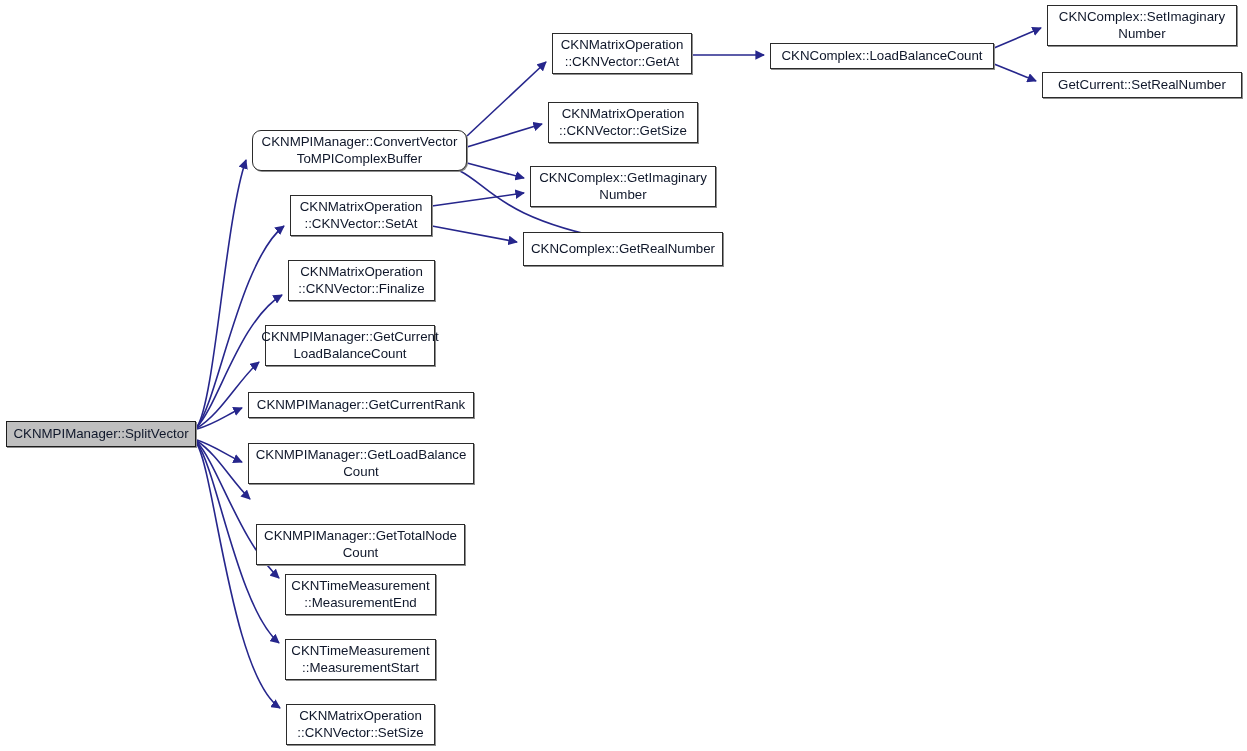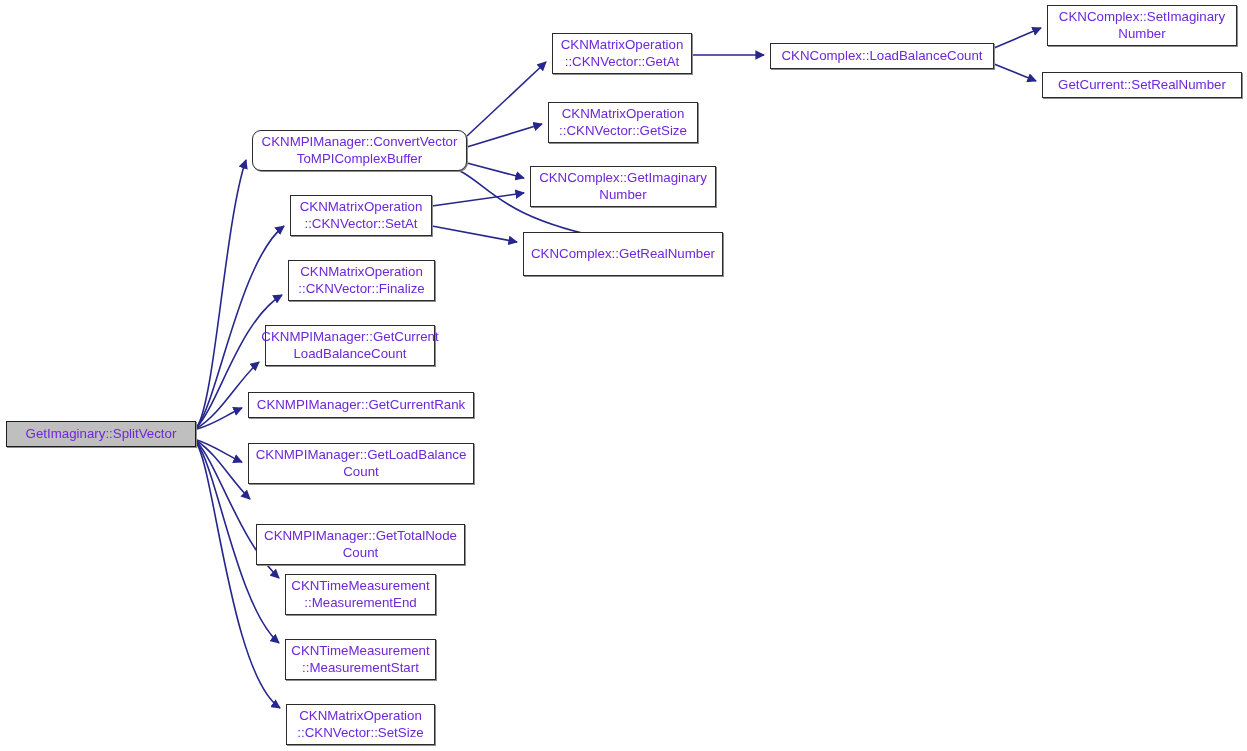--- a/index.html
+++ b/index.html
@@ -25,21 +25,21 @@
   .node {
     position: absolute;
     box-sizing: border-box;
     display: flex;
     align-items: center;
     justify-content: center;
     text-align: center;
     background: #ffffff;
     border: 1px solid #2b2b2b;
     box-shadow: 1px 1px 0 0 #8d8d8d;
-    color: #6d28d9;
+    color: #0f172a;
     font-size: 13.3px;
     line-height: 16.5px;
     letter-spacing: 0px;
     white-space: pre-line;
     z-index: 5;
   }
   .node.root {
     background: #bfbfbf;
     border: 1px solid #1c1c1c;
   }
@@ -79,21 +79,21 @@
     <path d="M 432 206 L 524 193" fill="none" stroke="#26268c" stroke-width="1.6" marker-end="url(#arrow)"></path>
     <path d="M 432 226 L 517 242" fill="none" stroke="#26268c" stroke-width="1.6" marker-end="url(#arrow)"></path>
 
     <path d="M 692 55 L 764 55" fill="none" stroke="#26268c" stroke-width="1.6" marker-end="url(#arrow)"></path>
 
     <path d="M 994 48 L 1041 28" fill="none" stroke="#26268c" stroke-width="1.6" marker-end="url(#arrow)"></path>
     <path d="M 994 64 L 1036 81" fill="none" stroke="#26268c" stroke-width="1.6" marker-end="url(#arrow)"></path>
   </svg>
 
   <div id="nodes">
-      <div class="node root" style="left: 6px; top: 421px; width: 190px; height: 26px;"><span class="node-label">GetImaginary::SplitVector</span></div>
+      <div class="node root" style="left: 6px; top: 421px; width: 190px; height: 26px;"><span class="node-label">CKNMPIManager::SplitVector</span></div>
       <div class="node" style="left: 252px; top: 130px; width: 215px; height: 41px; border-radius: 9px;"><span class="node-label">CKNMPIManager::ConvertVector
 ToMPIComplexBuffer</span></div>
       <div class="node" style="left: 290px; top: 195px; width: 142px; height: 41px;"><span class="node-label">CKNMatrixOperation
 ::CKNVector::SetAt</span></div>
       <div class="node" style="left: 288px; top: 260px; width: 147px; height: 41px;"><span class="node-label">CKNMatrixOperation
 ::CKNVector::Finalize</span></div>
       <div class="node" style="left: 265px; top: 325px; width: 170px; height: 41px;"><span class="node-label">CKNMPIManager::GetCurrent
 LoadBalanceCount</span></div>
       <div class="node" style="left: 248px; top: 392px; width: 226px; height: 26px;"><span class="node-label">CKNMPIManager::GetCurrentRank</span></div>
       <div class="node" style="left: 248px; top: 443px; width: 226px; height: 41px;"><span class="node-label">CKNMPIManager::GetLoadBalance
@@ -105,20 +105,20 @@
       <div class="node" style="left: 285px; top: 639px; width: 151px; height: 41px;"><span class="node-label">CKNTimeMeasurement
 ::MeasurementStart</span></div>
       <div class="node" style="left: 286px; top: 704px; width: 149px; height: 41px;"><span class="node-label">CKNMatrixOperation
 ::CKNVector::SetSize</span></div>
       <div class="node" style="left: 552px; top: 33px; width: 140px; height: 41px;"><span class="node-label">CKNMatrixOperation
 ::CKNVector::GetAt</span></div>
       <div class="node" style="left: 548px; top: 102px; width: 150px; height: 41px;"><span class="node-label">CKNMatrixOperation
 ::CKNVector::GetSize</span></div>
       <div class="node" style="left: 530px; top: 166px; width: 186px; height: 41px;"><span class="node-label">CKNComplex::GetImaginary
 Number</span></div>
-      <div class="node" style="left: 523px; top: 232px; width: 200px; height: 44px;"><span class="node-label">CKNComplex::GetRealNumber</span></div>
+      <div class="node" style="left: 523px; top: 232px; width: 200px; height: 34px;"><span class="node-label">CKNComplex::GetRealNumber</span></div>
       <div class="node" style="left: 770px; top: 43px; width: 224px; height: 26px;"><span class="node-label">CKNComplex::LoadBalanceCount</span></div>
       <div class="node" style="left: 1047px; top: 5px; width: 190px; height: 41px;"><span class="node-label">CKNComplex::SetImaginary
 Number</span></div>
       <div class="node" style="left: 1042px; top: 72px; width: 200px; height: 26px;"><span class="node-label">GetCurrent::SetRealNumber</span></div>
     </div>
 
 </div>
 
 </body></html>

